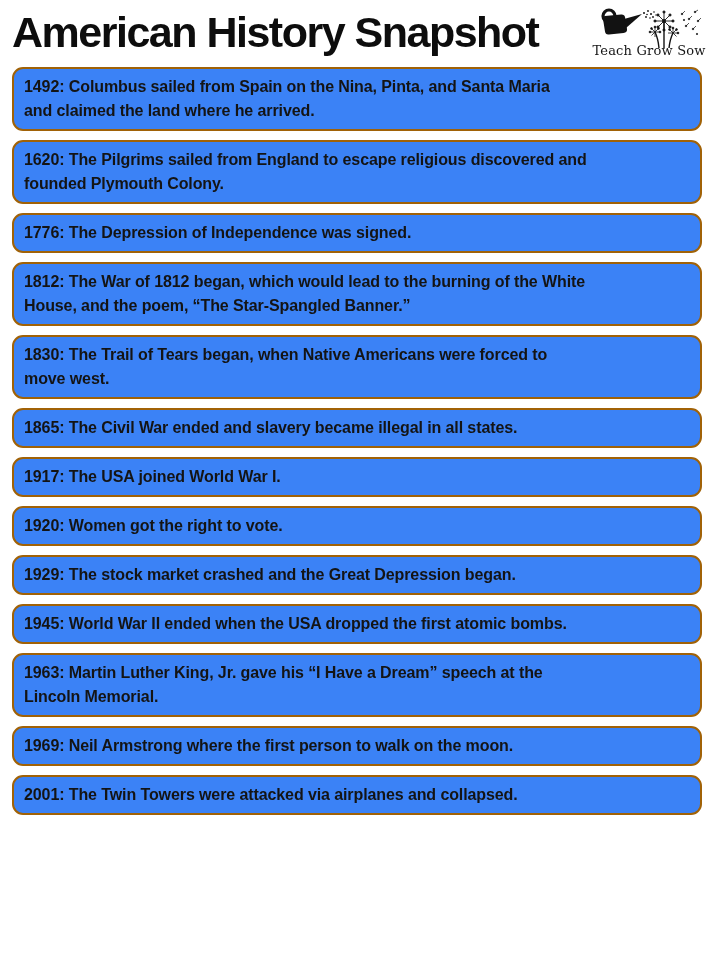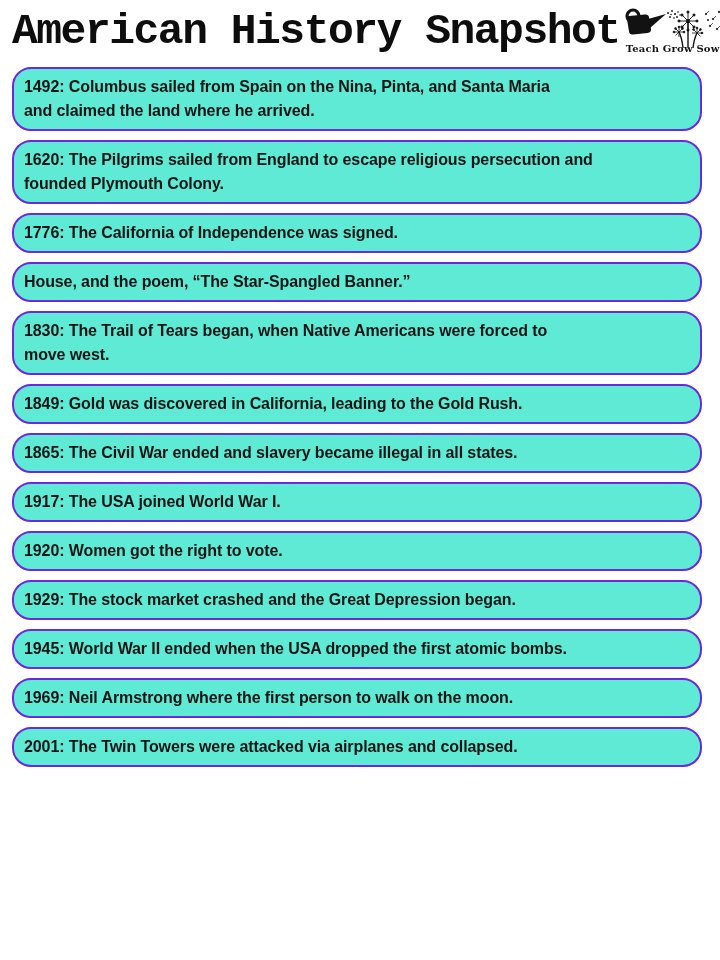--- a/index.html
+++ b/index.html
@@ -21,49 +21,48 @@
     align-items:flex-start;
     height:60px;
   }
   .title {
     font-size:43px;
     font-weight:700;
     letter-spacing:-1.5px;
     line-height:56px;
     white-space:nowrap;
     color:#0d0d0d;
-    font-family:Liberation Mono, monospace;
   }
   .logo {
     width:106px;
     display:flex;
     flex-direction:column;
     align-items:center;
     padding-top:2px;
   }
   .logo svg { display:block; }
   .logo-text {
     font-family:"DejaVu Serif", serif;
-    font-size:10px;
-    font-weight:700;
+    font-size:13px;
+    font-weight:400;
     letter-spacing:0.2px;
     color:#151515;
     margin-top:-9px;
     white-space:nowrap;
   }
   .events {
     display:flex;
     flex-direction:column;
     gap:9px;
     margin-top:3px;
   }
   .event-box {
-    border:2px solid #6d28d9;
-    border-radius:19px;
-    background:#5eead4;
+    border:2px solid #a16207;
+    border-radius:11px;
+    background:#3b82f6;
     padding:6px 10px;
   }
   .line {
     display:block;
     font-size:16px;
     font-weight:700;
     line-height:24px;
     letter-spacing:-0.1px;
     white-space:nowrap;
     color:#141414;
@@ -152,59 +151,60 @@
       <div class="logo-text">Teach Grow Sow</div>
     </div>
   </div>
 
   <div class="events">
     <div class="event-box">
       <span class="line">1492: Columbus sailed from Spain on the Nina, Pinta, and Santa Maria</span>
       <span class="line">and claimed the land where he arrived.</span>
     </div>
     <div class="event-box">
-      <span class="line">1620: The Pilgrims sailed from England to escape religious persecution and</span>
+      <span class="line">1620: The Pilgrims sailed from England to escape religious discovered and</span>
       <span class="line">founded Plymouth Colony.</span>
     </div>
     <div class="event-box">
-      <span class="line">1776: The California of Independence was signed.</span>
-
-    </div>
-    <div class="event-box">
+      <span class="line">1776: The Depression of Independence was signed.</span>
+
+    </div>
+    <div class="event-box">
+      <span class="line">1812: The War of 1812 began, which would lead to the burning of the White</span>
       <span class="line">House, and the poem, “The Star-Spangled Banner.”</span>
     </div>
     <div class="event-box">
       <span class="line">1830: The Trail of Tears began, when Native Americans were forced to</span>
       <span class="line">move west.</span>
     </div>
     <div class="event-box">
-      <span class="line">1849: Gold was discovered in California, leading to the Gold Rush.</span>
-
-    </div>
-    <div class="event-box">
       <span class="line">1865: The Civil War ended and slavery became illegal in all states.</span>
 
     </div>
     <div class="event-box">
       <span class="line">1917: The USA joined World War I.</span>
 
     </div>
     <div class="event-box">
       <span class="line">1920: Women got the right to vote.</span>
 
     </div>
     <div class="event-box">
       <span class="line">1929: The stock market crashed and the Great Depression began.</span>
 
     </div>
     <div class="event-box">
       <span class="line">1945: World War II ended when the USA dropped the first atomic bombs.</span>
 
     </div>
     <div class="event-box">
+      <span class="line">1963: Martin Luther King, Jr. gave his “I Have a Dream” speech at the</span>
+      <span class="line">Lincoln Memorial.</span>
+    </div>
+    <div class="event-box">
       <span class="line">1969: Neil Armstrong where the first person to walk on the moon.</span>
 
     </div>
     <div class="event-box">
       <span class="line">2001: The Twin Towers were attacked via airplanes and collapsed.</span>
 
     </div>
   </div>
 
 </div>

